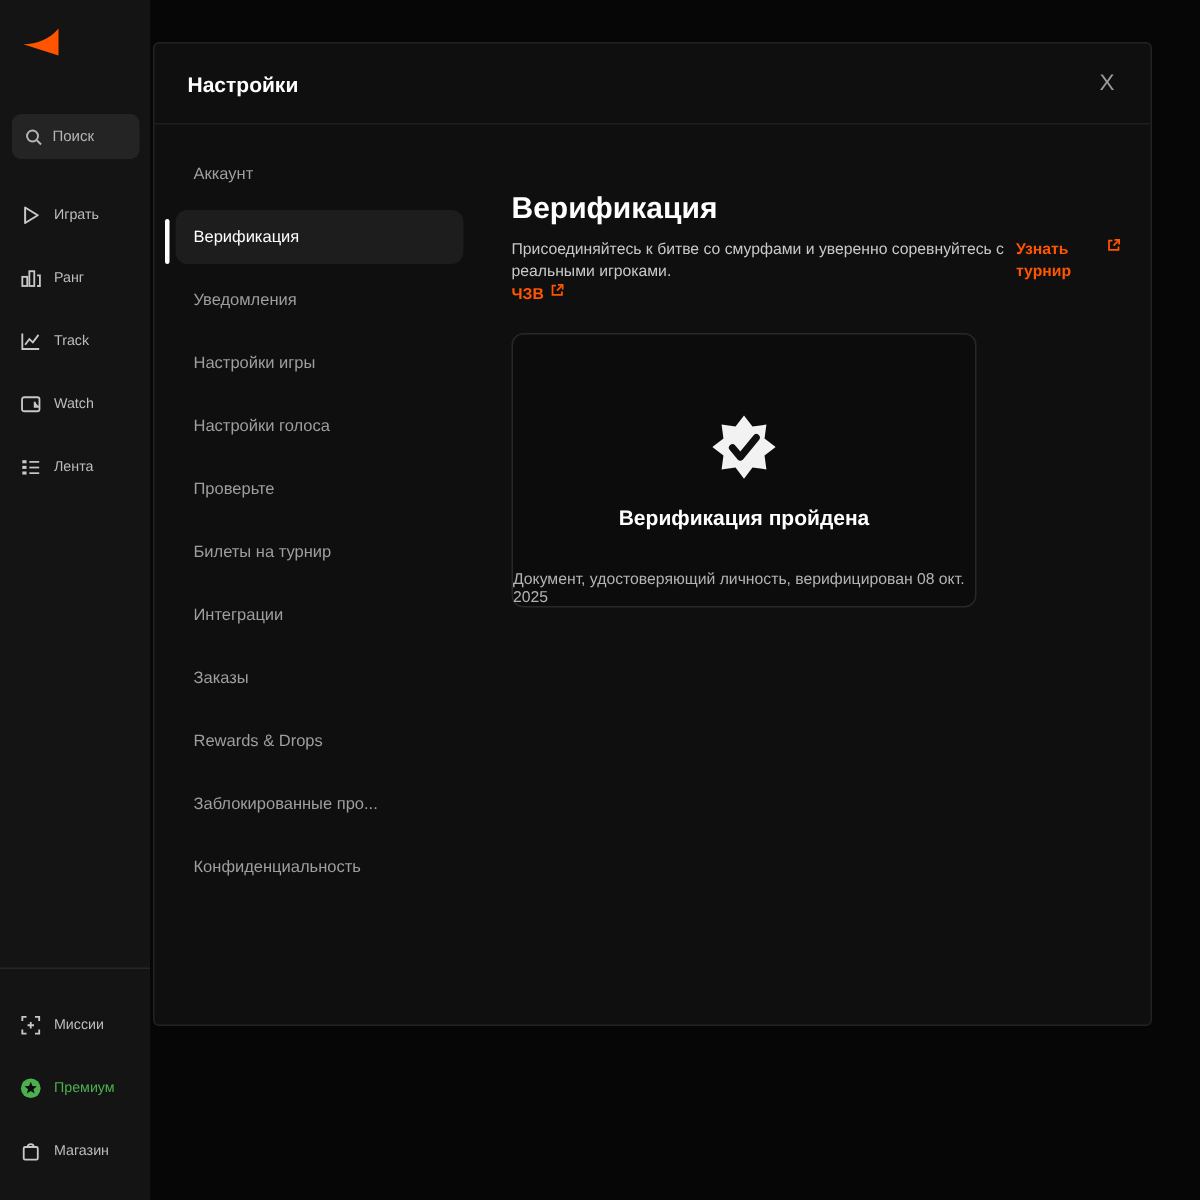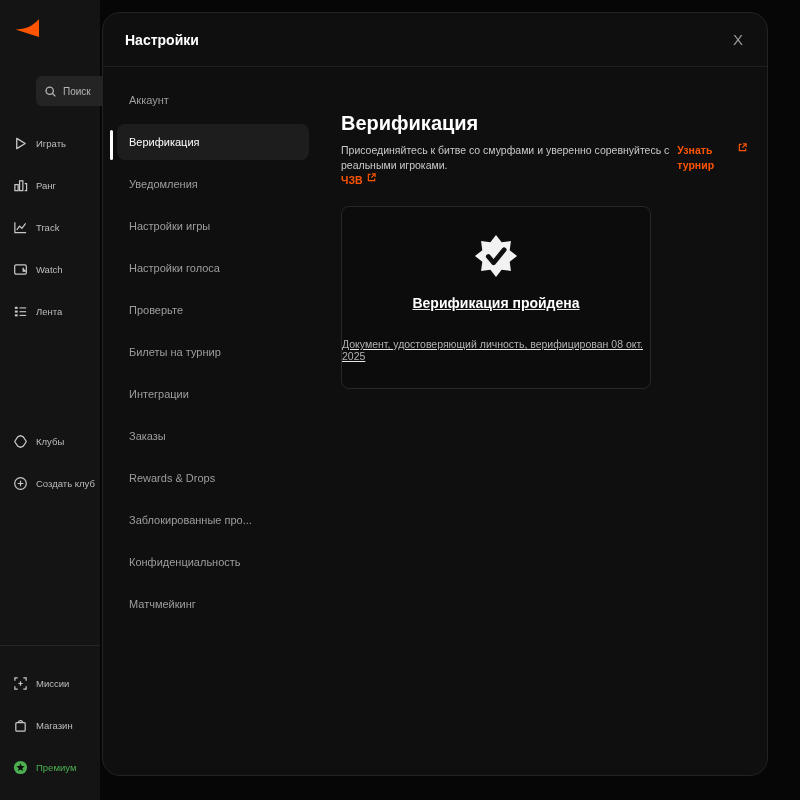--- a/index.html
+++ b/index.html
@@ -17,38 +17,37 @@
   .sidebar {
     position:absolute; left:0; top:0; width:100px; height:800px;
     background:#141414;
   }
   .logo { position:absolute; left:14px; top:16px; width:26px; height:26px; }
   .searchbox {
     position:absolute; left:8px; top:76px; width:85px; height:30px;
     background:#242424; border-radius:6px;
     display:flex; align-items:center; gap:6px; padding:0 8px;
     cursor:text;
-    margin-left:28px;
   }
   .searchbox .ph { font-size:10px; color:#b5b5b5; }
   .s-group { position:absolute; left:0; width:100px; }
   .s-item {
     height:42px; display:flex; align-items:center; gap:8px;
     padding-left:13px; cursor:pointer; color:#bdbdbd;
   }
   .s-item .lbl { font-size:9.5px; white-space:nowrap; }
   .s-item.premium .lbl { color:#4caf50; }
   .s-divider {
     position:absolute; left:0; top:645px; width:100px; height:1px; background:#262626;
   }
 
   
   .modal {
-    position:absolute; left:102px; top:12px; width:666px; height:764px;
-    background:#0f0f0f; border:1px solid #232323; border-radius:18px;
+    position:absolute; left:102px; top:28px; width:666px; height:656px;
+    background:#0f0f0f; border:1px solid #232323; border-radius:4px;
     overflow:hidden;
   }
   .modal-header {
     height:54px; display:flex; align-items:center; justify-content:space-between;
     padding:0 16px 0 22px; border-bottom:1px solid #1f1f1f;
   }
   .modal-title { font-size:14px; font-weight:bold; color:#ffffff; }
   .close-btn {
     width:26px; height:26px; display:flex; align-items:center; justify-content:center;
     color:#9a9a9a; font-size:15px; font-weight:300; cursor:pointer; background:none; border:none;
@@ -74,23 +73,22 @@
   .content { flex:1; padding:44px 20px 0 2px; }
   .content h1 { font-size:20px; font-weight:bold; color:#ffffff; line-height:24px; }
   .desc { margin-top:8px; font-size:10.5px; line-height:15px; color:#c9c9c9; }
   .desc .row { display:flex; align-items:flex-start; gap:4px; }
   .lnk { color:#ff5500; font-weight:bold; cursor:pointer; text-decoration:none; }
   .ext { display:inline-block; }
 
   .card {
     margin-top:18px; width:310px; height:183px;
     border:1px solid #282828; border-radius:8px;
-    display:flex; flex-direction:column; align-items:center; justify-content:center;
+    display:flex; flex-direction:column; align-items:center; justify-content:flex-end;
     background:#0c0c0c;
-    text-decoration:underline;
   }
   .card-title { font-size:14px; font-weight:bold; color:#ffffff; margin-top:16px; }
   .card-sub { font-size:10.5px; color:#b3b3b3; margin-top:27px; }
 
   
   .rightbar { position:absolute; right:0; top:0; width:30px; height:800px; }
 </style>
 </head>
 <body>
 
@@ -157,69 +155,50 @@
           <rect x="2" y="7" width="3" height="2.2"></rect>
             <rect x="7" y="7.6" width="7" height="1.2"></rect>
           <rect x="2" y="11" width="3" height="2.2"></rect>
             <rect x="7" y="11.6" width="7" height="1.2"></rect>
         </svg>
       </span>
       <span class="lbl">Лента</span>
     </div>
   </div>
 
-  <div class="s-group" style="top:420px">
-    <div class="s-item">
-      <span>
-        <svg width="15" height="15" viewBox="0 0 16 16" fill="none" stroke="#c8c8c8" stroke-width="1.3">
-          <path d="M8 1.8 L11 3 L14.2 8 L11 13 L8 14.2 L5 13 L1.8 8 L5 3 Z" stroke-linejoin="round"></path>
-        </svg>
-      </span>
-      <span class="lbl">Клубы</span>
-    </div>
-    <div class="s-item">
-      <span>
-        <svg width="15" height="15" viewBox="0 0 16 16" fill="none" stroke="#c8c8c8" stroke-width="1.3">
-          <circle cx="8" cy="8" r="6.2"></circle>
-            <path d="M8 5 V11 M5 8 H11"></path>
-        </svg>
-      </span>
-      <span class="lbl">Создать клуб</span>
-    </div>
-  </div>
 
   <div class="s-divider"></div>
 
   <div class="s-group" style="top:662px">
     <div class="s-item">
       <span>
         <svg width="15" height="15" viewBox="0 0 16 16" fill="none" stroke="#c8c8c8" stroke-width="1.3">
           <path d="M2 5 V2 H5 M11 2 H14 V5 M14 11 V14 H11 M5 14 H2 V11"></path>
             <path d="M8 5.7 V10.3 M5.7 8 H10.3"></path>
         </svg>
       </span>
       <span class="lbl">Миссии</span>
-    </div>
-    <div class="s-item">
-      <span>
-        <svg width="15" height="15" viewBox="0 0 16 16" fill="none" stroke="#c8c8c8" stroke-width="1.3">
-          <rect x="3" y="5" width="10" height="9" rx="1"></rect>
-            <path d="M5.8 5 C5.8 2.2 10.2 2.2 10.2 5"></path>
-        </svg>
-      </span>
-      <span class="lbl">Магазин</span>
     </div>
     <div class="s-item premium">
       <span>
         <svg width="15" height="15" viewBox="0 0 16 16">
           <circle cx="8" cy="8" r="7" fill="#4caf50"></circle>
           <path d="M8 3.4 L9.2 6.4 L12.4 6.6 L9.9 8.7 L10.8 11.8 L8 10 L5.2 11.8 L6.1 8.7 L3.6 6.6 L6.8 6.4 Z" fill="#0d0d0d"></path>
         </svg>
       </span>
       <span class="lbl">Премиум</span>
+    </div>
+    <div class="s-item">
+      <span>
+        <svg width="15" height="15" viewBox="0 0 16 16" fill="none" stroke="#c8c8c8" stroke-width="1.3">
+          <rect x="3" y="5" width="10" height="9" rx="1"></rect>
+            <path d="M5.8 5 C5.8 2.2 10.2 2.2 10.2 5"></path>
+        </svg>
+      </span>
+      <span class="lbl">Магазин</span>
     </div>
   </div>
 </div>
 
 <div class="modal">
   <div class="modal-header">
     <span class="modal-title">Настройки</span>
     <button class="close-btn">X</button>
   </div>
 
@@ -231,21 +210,20 @@
       <div class="nav-item">Уведомления</div>
       <div class="nav-item">Настройки игры</div>
       <div class="nav-item">Настройки голоса</div>
       <div class="nav-item">Проверьте</div>
       <div class="nav-item">Билеты на турнир</div>
       <div class="nav-item">Интеграции</div>
       <div class="nav-item">Заказы</div>
       <div class="nav-item">Rewards &amp; Drops</div>
       <div class="nav-item">Заблокированные про...</div>
       <div class="nav-item">Конфиденциальность</div>
-      <div class="nav-item">Матчмейкинг</div>
     </div>
 
     <div class="content">
       <h1>Верификация</h1>
       <div class="desc">
         <div class="row">
           <span>Присоединяйтесь к битве со смурфами и уверенно соревнуйтесь с реальными игроками.</span>
           <a class="lnk">Узнать турнир</a>
           <span class="ext">
             <svg width="9" height="9" viewBox="0 0 10 10" fill="none" stroke="#ff5500" stroke-width="1.3">

